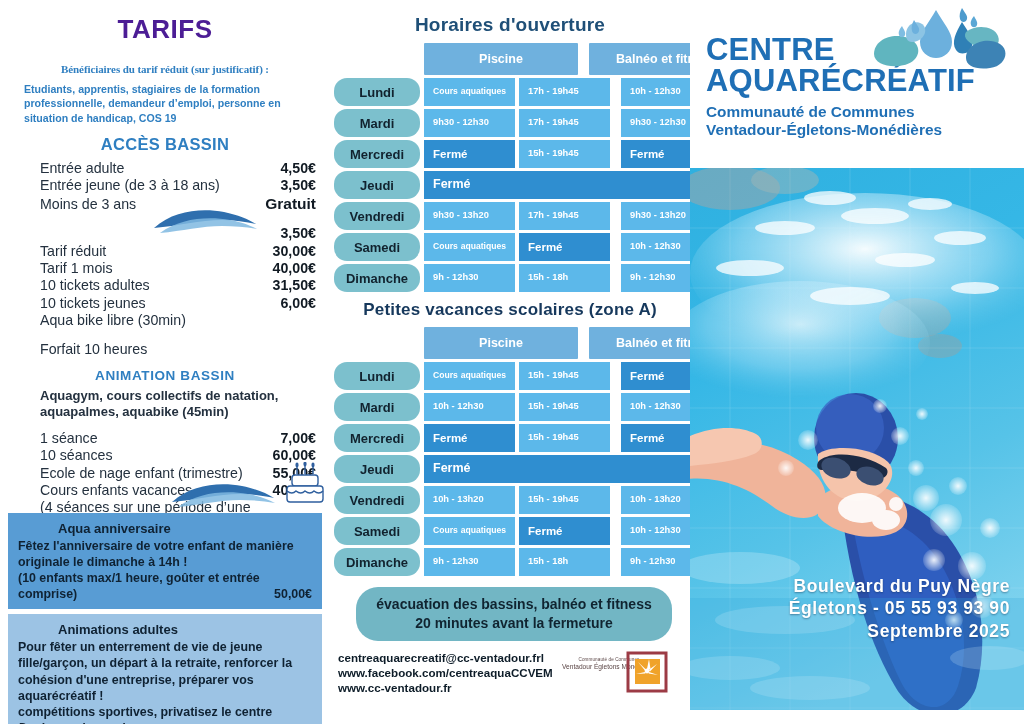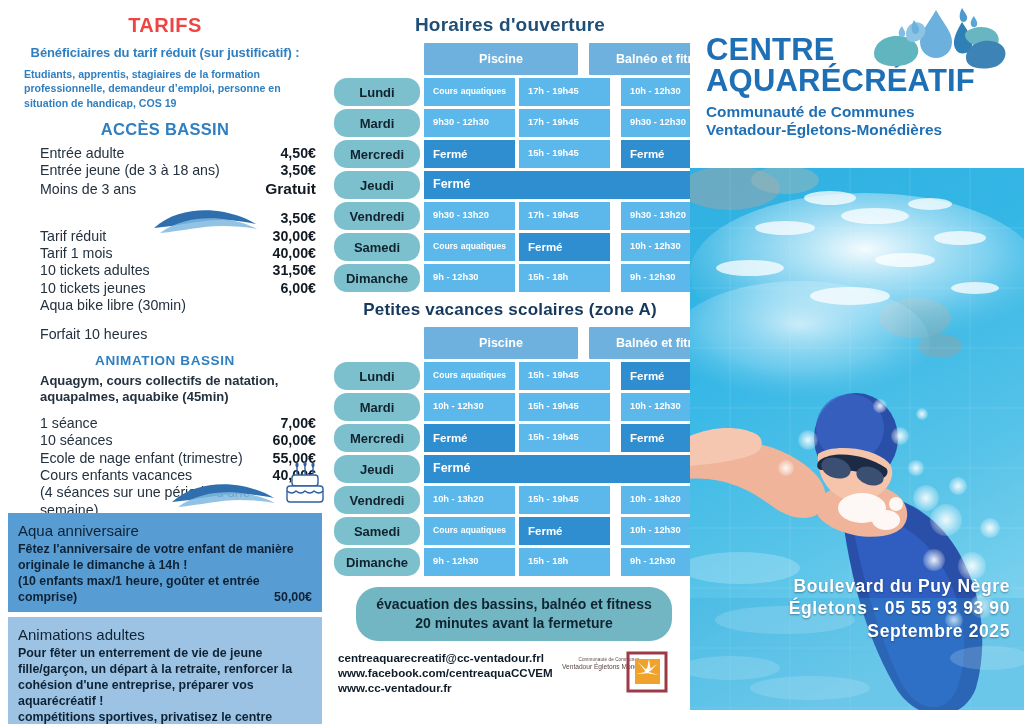--- a/index.html
+++ b/index.html
@@ -8,26 +8,26 @@
     background:#ffffff;
     font-family:"Liberation Sans", sans-serif;
     color:#1d2c3f;
     position:relative;
   }
   .page{position:absolute;inset:0;display:flex;}
 
   
   .col-left{width:330px;position:relative;flex:none;}
   .tarifs-title{
-    text-align:center;font-size:20px;font-weight:bold;color:#ef4444;
+    text-align:center;font-size:26px;font-weight:bold;color:#4c1d95;
     letter-spacing:.5px;margin-top:14px;
   }
   .benef{
-    text-align:center;font-size:13px;font-weight:bold;color:#2f7fc1;
-    margin-top:8px;padding:0 10px;letter-spacing:-.1px;
+    text-align:center;font-size:11px;font-weight:bold;color:#2f7fc1;
+    margin-top:18px;padding:0 10px;letter-spacing:-.1px;font-family:Liberation Serif, serif;
   }
   .benef-sub{
     text-align:left;font-size:10.6px;font-weight:bold;color:#2f7fc1;
     margin-top:7px;padding:0 24px;line-height:1.35;
   }
   .sec-title{
     text-align:center;font-size:16.5px;font-weight:bold;color:#2f7fc1;
     margin-top:10px;letter-spacing:.3px;
   }
   .sec-title.small{font-size:13.5px;letter-spacing:.6px;margin-top:9px;}
@@ -42,21 +42,21 @@
   .wave{position:absolute;pointer-events:none;}
   .wave svg{display:block;}
 
   .anim-desc{padding:0 14px 0 40px;font-size:13px;line-height:1.25;margin-top:5px;color:#24313f;font-weight:bold;}
 
   .cake{position:absolute;left:283px;top:462px;width:44px;height:48px;}
 
   .box{margin:0 8px;padding:8px 10px 8px 10px;color:#0f2233;}
   .box.blue{background:#589cd4;margin-top:8px;}
   .box.lightblue{background:#9cc3e4;margin-top:5px;}
-  .box-title{font-size:15px;font-weight:normal;line-height:1.3;}
+  .box-title{font-size:13px;font-weight:bold;line-height:1.3;margin-left:40px;}
   .box-text{font-size:12.4px;font-weight:bold;line-height:1.3;}
   .box-italic{font-size:12.4px;font-weight:bold;font-style:italic;line-height:1.3;}
   .box-price{font-size:12.4px;font-weight:bold;text-align:right;margin-top:-15px;}
 
   
   .col-mid{width:360px;position:relative;flex:none;}
   .mid-title{
     text-align:center;font-weight:bold;color:#1f4f77;margin-top:14px;
     font-size:19px;letter-spacing:.2px;
   }

